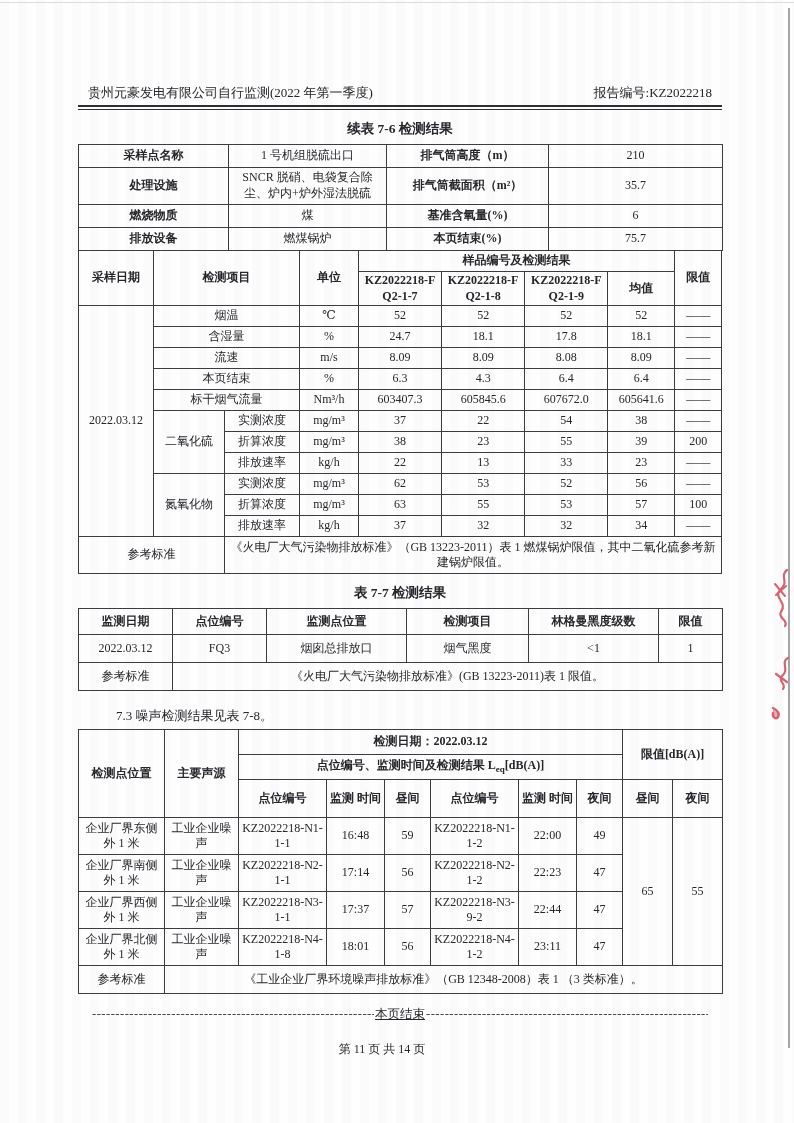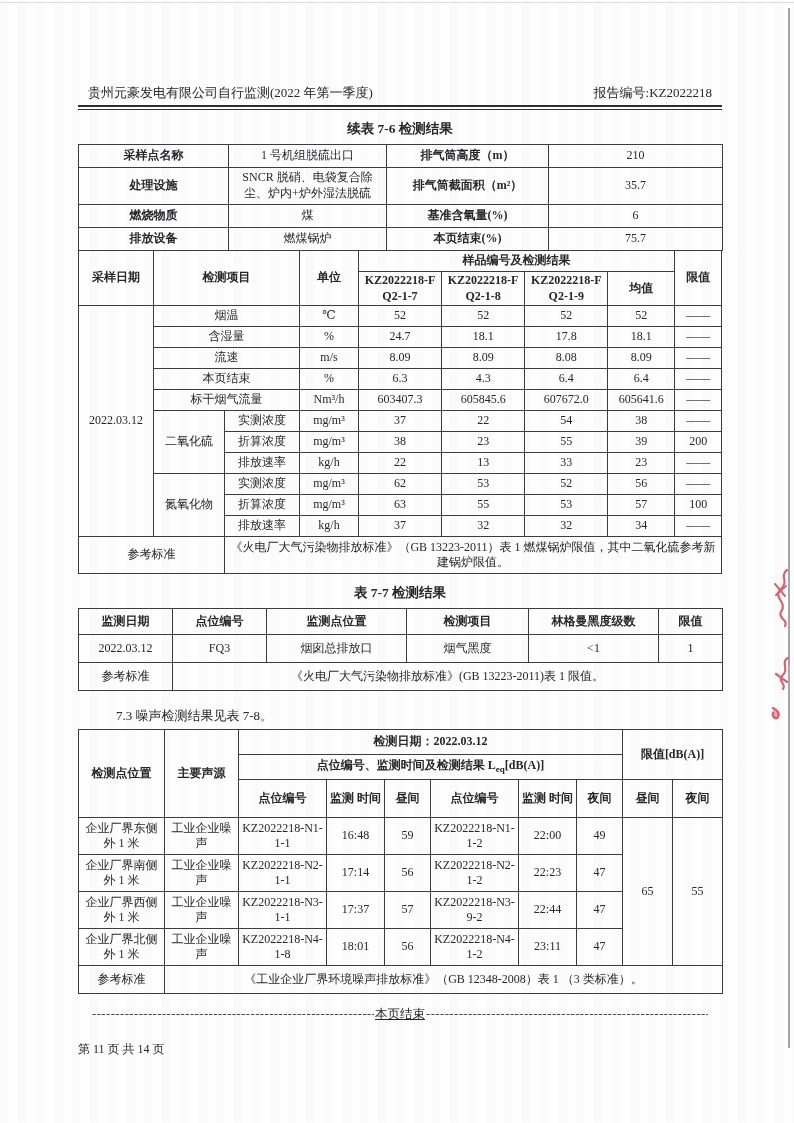--- a/index.html
+++ b/index.html
@@ -60,21 +60,21 @@
   #t78-table tr.hrow { height:25px; }
   #t78-table tr.hrow3 { height:38px; }
   #t78-table tr.drow { height:37px; }
   #t78-table tr.refrow { height:28px; }
 
   .end-line { display:flex; align-items:center; justify-content:center; margin-top:12px; font-size:12.5px; padding:0 14px; }
   .end-line .dash { flex:1; overflow:hidden; white-space:nowrap; letter-spacing:0.5px; color:#3a3a3f; }
   .end-line .dash.r { text-align:left; }
   .end-line .lbl { padding:0 1px; white-space:nowrap;text-decoration:underline; }
 
-  .page-num { text-align:left; padding-right:36px; margin-top:18px; font-size:12px; }
+  .page-num { text-align:center; padding-right:36px; margin-top:18px; font-size:12px; }
   sub.small { font-size:9px; }
 </style>
 </head>
 <body>
 
 <div class="page">
   <div class="scan-top-line"></div>
   <div class="scan-right-line"></div>
 
   <svg class="red-marks" width="30" height="190" viewBox="0 0 30 190">

